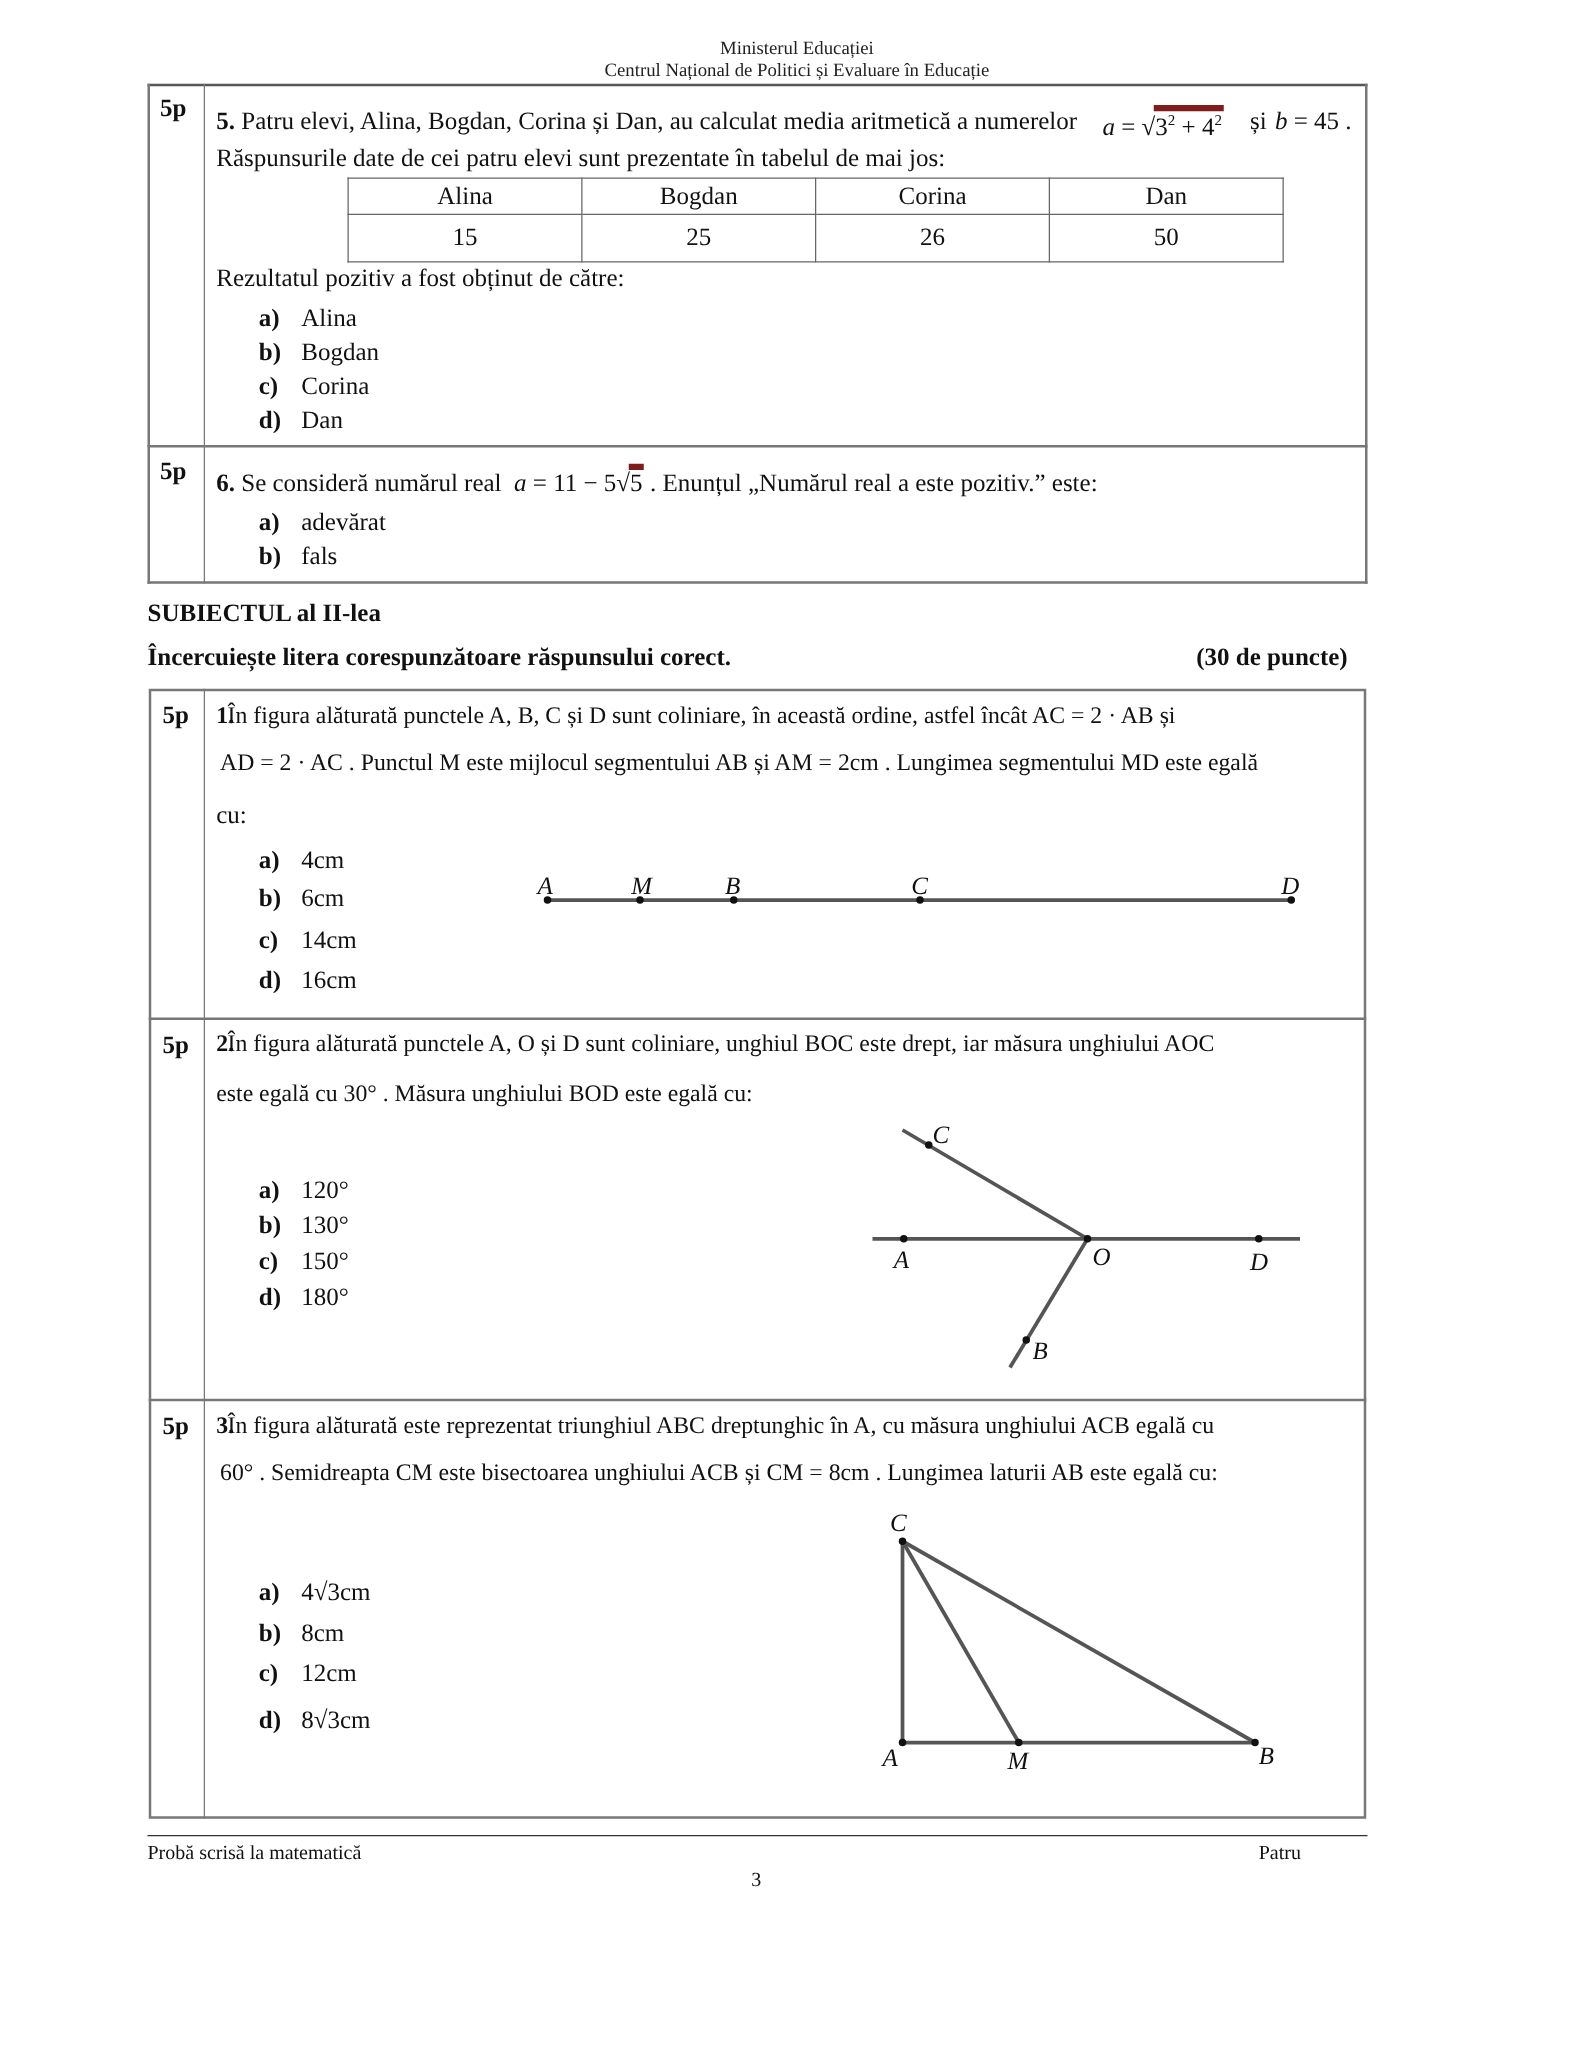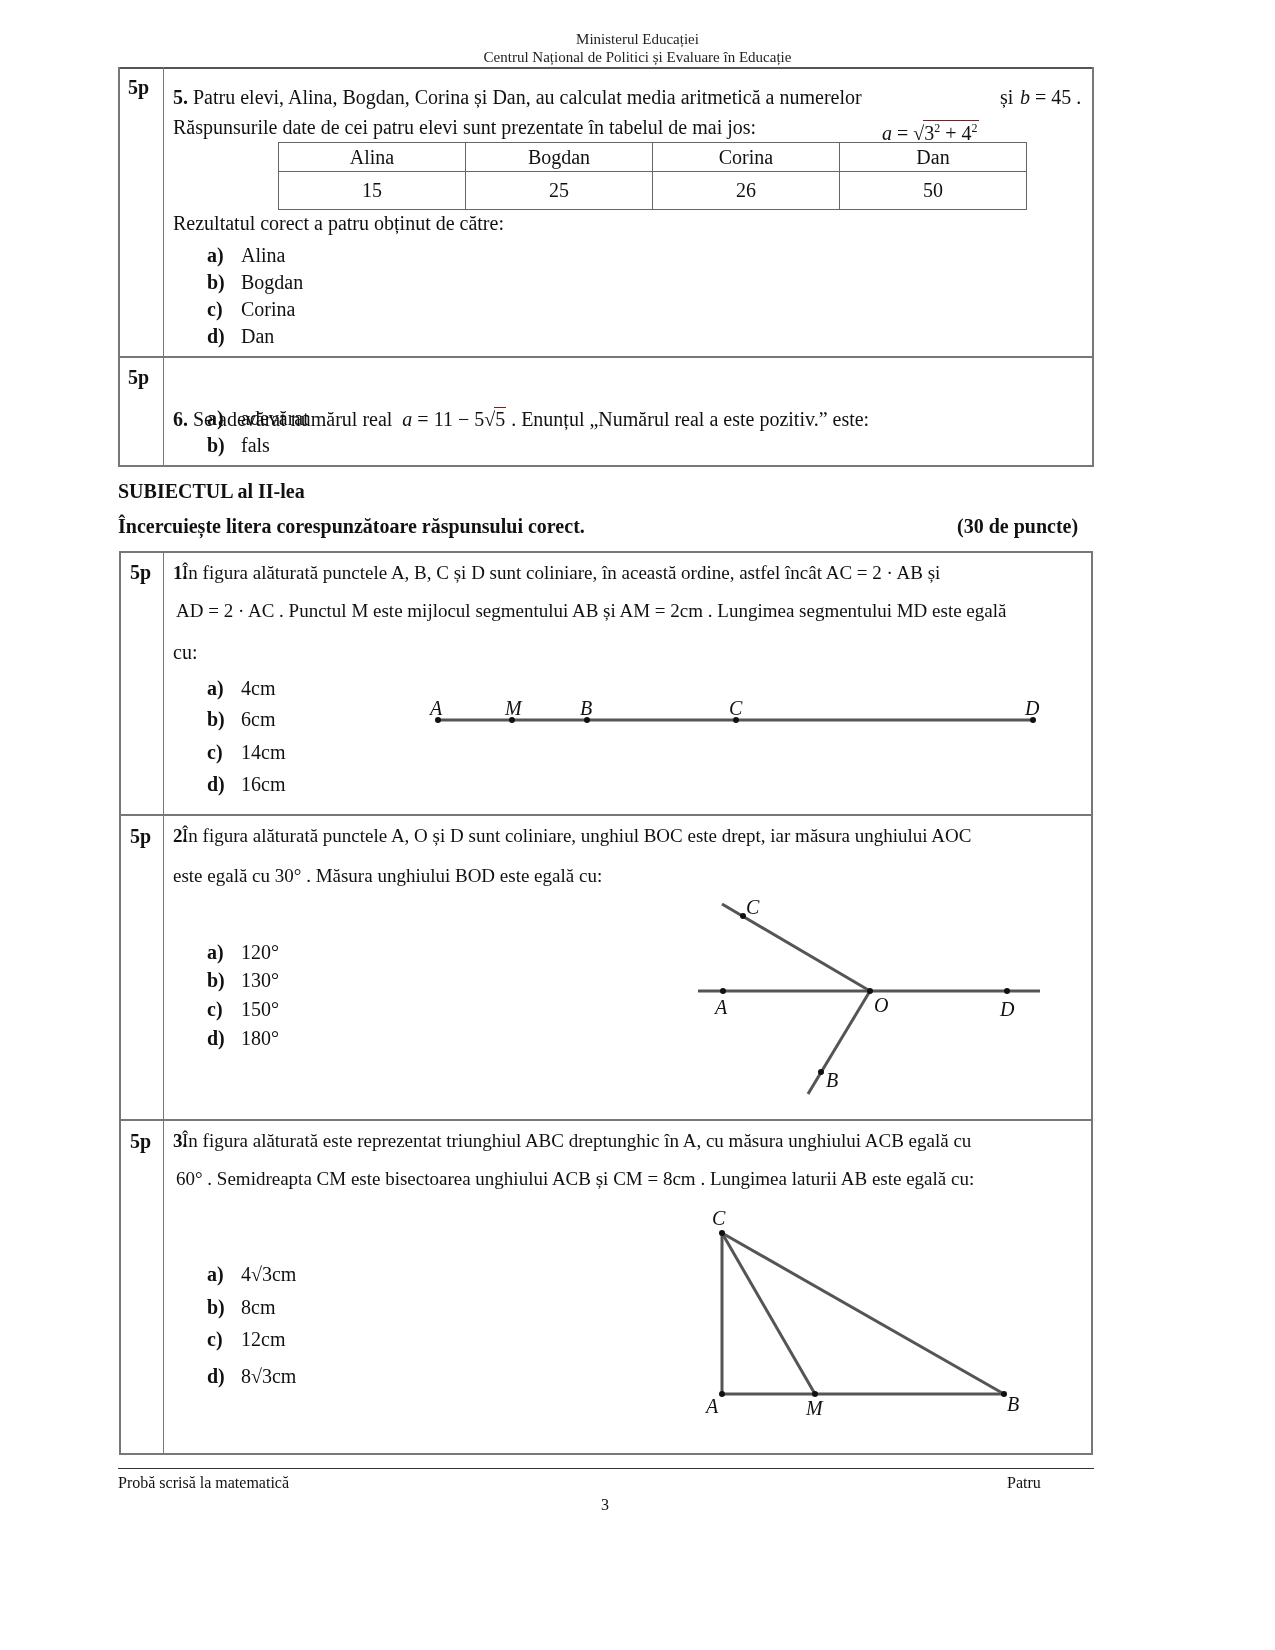--- a/index.html
+++ b/index.html
@@ -12,21 +12,21 @@
   .vline { position:absolute; width:1px; background:#777; }
   .hline { position:absolute; height:2px; background:#777; }
   .pts { position:absolute; font-weight:bold; font-size:20px; }
   .txt { position:absolute; white-space:nowrap; font-size:20px; }
   .b { font-weight:bold; }
   .i { font-style:italic; font-family:"Liberation Serif", serif; }
   .opt { position:absolute; white-space:nowrap; font-size:20px; }
   .opt .lbl { font-weight:bold; display:inline-block; width:34px; }
   table.ans { position:absolute; border-collapse:collapse; font-size:20px; }
   table.ans td { border:1px solid #666; text-align:center; width:186px; padding:0; }
-  .sq { display:inline-block; border-top:1px solid #7f1d1d; padding:0 1px; margin-left:-1px;margin-top:36px; }
+  .sq { display:inline-block; border-top:5px solid #7f1d1d; padding:0 1px; margin-left:-1px; }
   sup { font-size:12px; }
   svg text { font-family:"Liberation Serif", serif; font-style:italic; font-size:20px; fill:#111; }
 </style>
 </head>
 <body>
 
 <div class="abs hdr" style="top:30px;">Ministerul Educației</div>
 <div class="abs hdr" style="top:48px;">Centrul Național de Politici și Evaluare în Educație</div>
 <div class="hr-thick" style="left:118px; top:67px; width:976px;"></div>
 
@@ -56,30 +56,30 @@
   </tr>
   <tr style="height:38px;">
     <td>15</td>
     <td>25</td>
     <td>26</td>
     <td>50</td>
   </tr>
 </tbody>
   </table>
 
-<div class="txt" style="left:173px; top:212px;">Rezultatul corect a patru obținut de către:</div>
+<div class="txt" style="left:173px; top:212px;">Rezultatul pozitiv a fost obținut de către:</div>
 <div class="opt" style="left:207px; top:244px;"><span class="lbl">a)</span><span>Alina</span></div>
 <div class="opt" style="left:207px; top:271px;"><span class="lbl">b)</span><span>Bogdan</span></div>
 <div class="opt" style="left:207px; top:298px;"><span class="lbl">c)</span><span>Corina</span></div>
 <div class="opt" style="left:207px; top:325px;"><span class="lbl">d)</span><span>Dan</span></div>
 
 <div class="pts" style="left:128px; top:366px;">5p</div>
 <div class="txt" style="left:173px; top:371px;">
   <span class="b">6.</span>
-  <span>Se adevărat numărul real</span>
+  <span>Se consideră numărul real</span>
   &nbsp;<span class="i">a</span> = 11 − 5√<span class="sq">5</span>
   <span>. Enunțul „Numărul real a este pozitiv.” este:</span>
 </div>
 <div class="opt" style="left:207px; top:407px;"><span class="lbl">a)</span><span>adevărat</span></div>
 <div class="opt" style="left:207px; top:434px;"><span class="lbl">b)</span><span>fals</span></div>
 
 <div class="txt b" style="left:118px; top:480px;">SUBIECTUL al II-lea</div>
 <div class="txt b" style="left:118px; top:515px; ">Încercuiește litera corespunzătoare răspunsului corect.</div>
 <div class="txt b" style="left:957px; top:515px;">(30 de puncte)</div>
 

